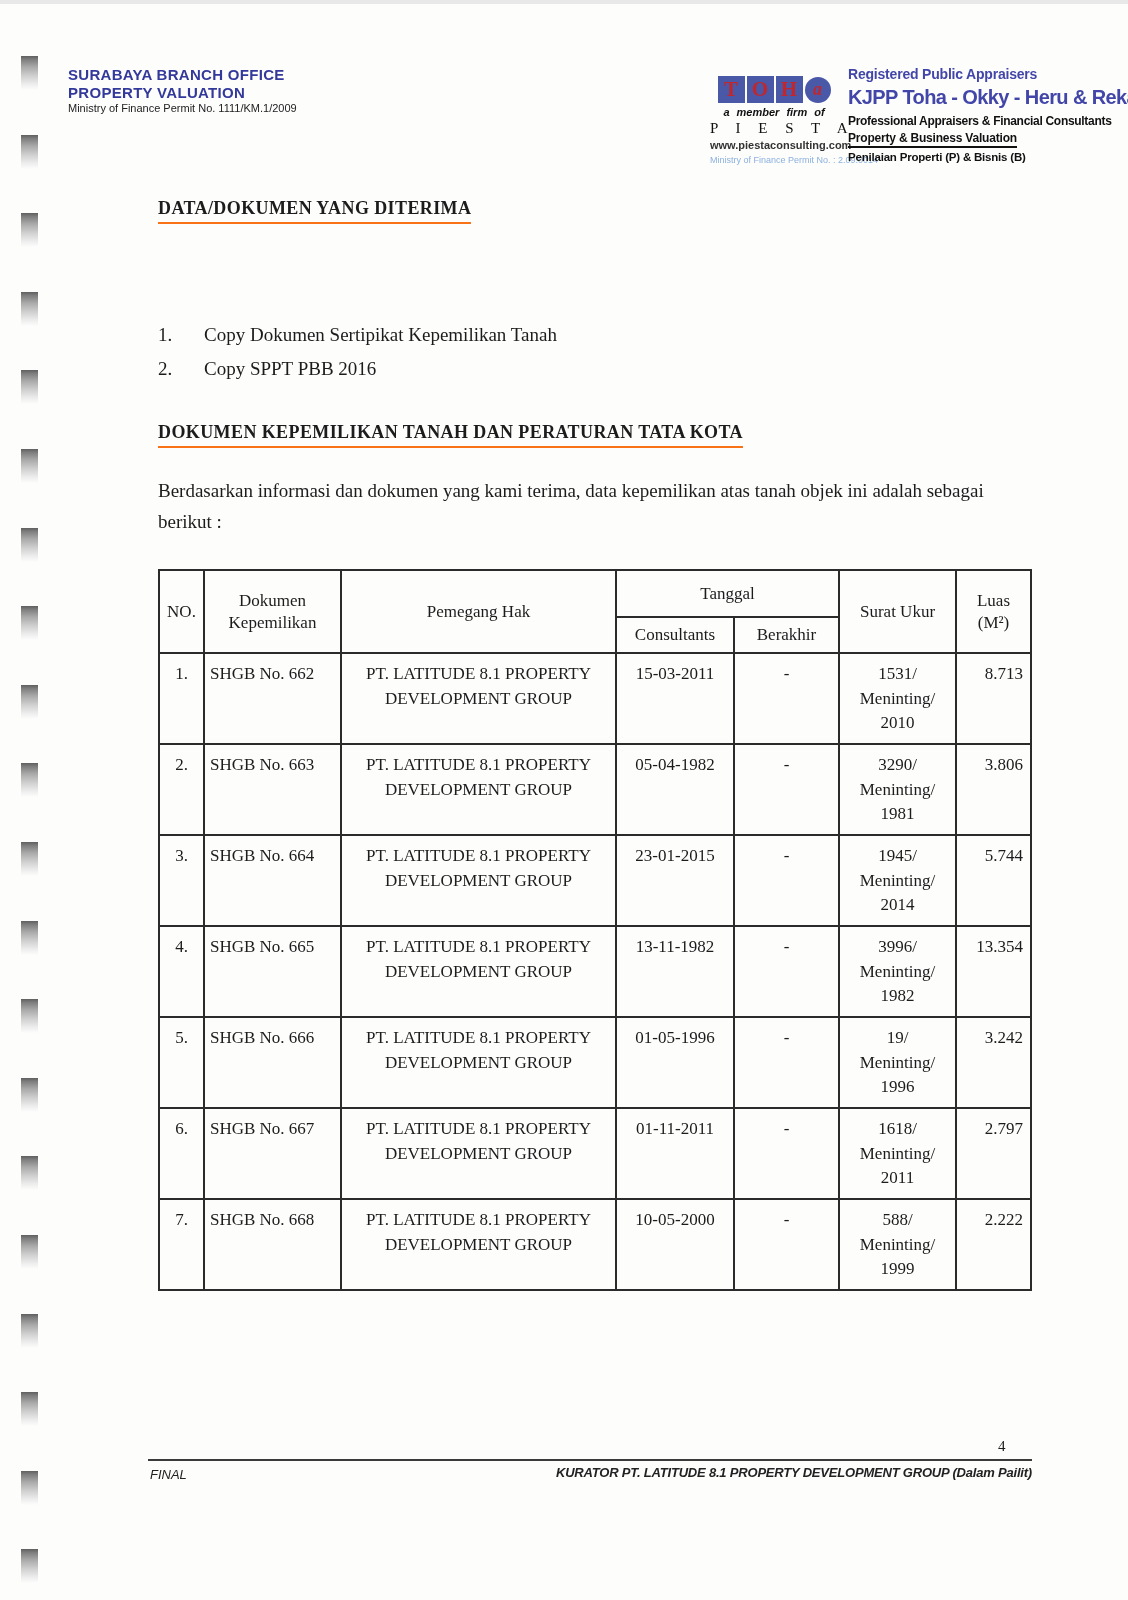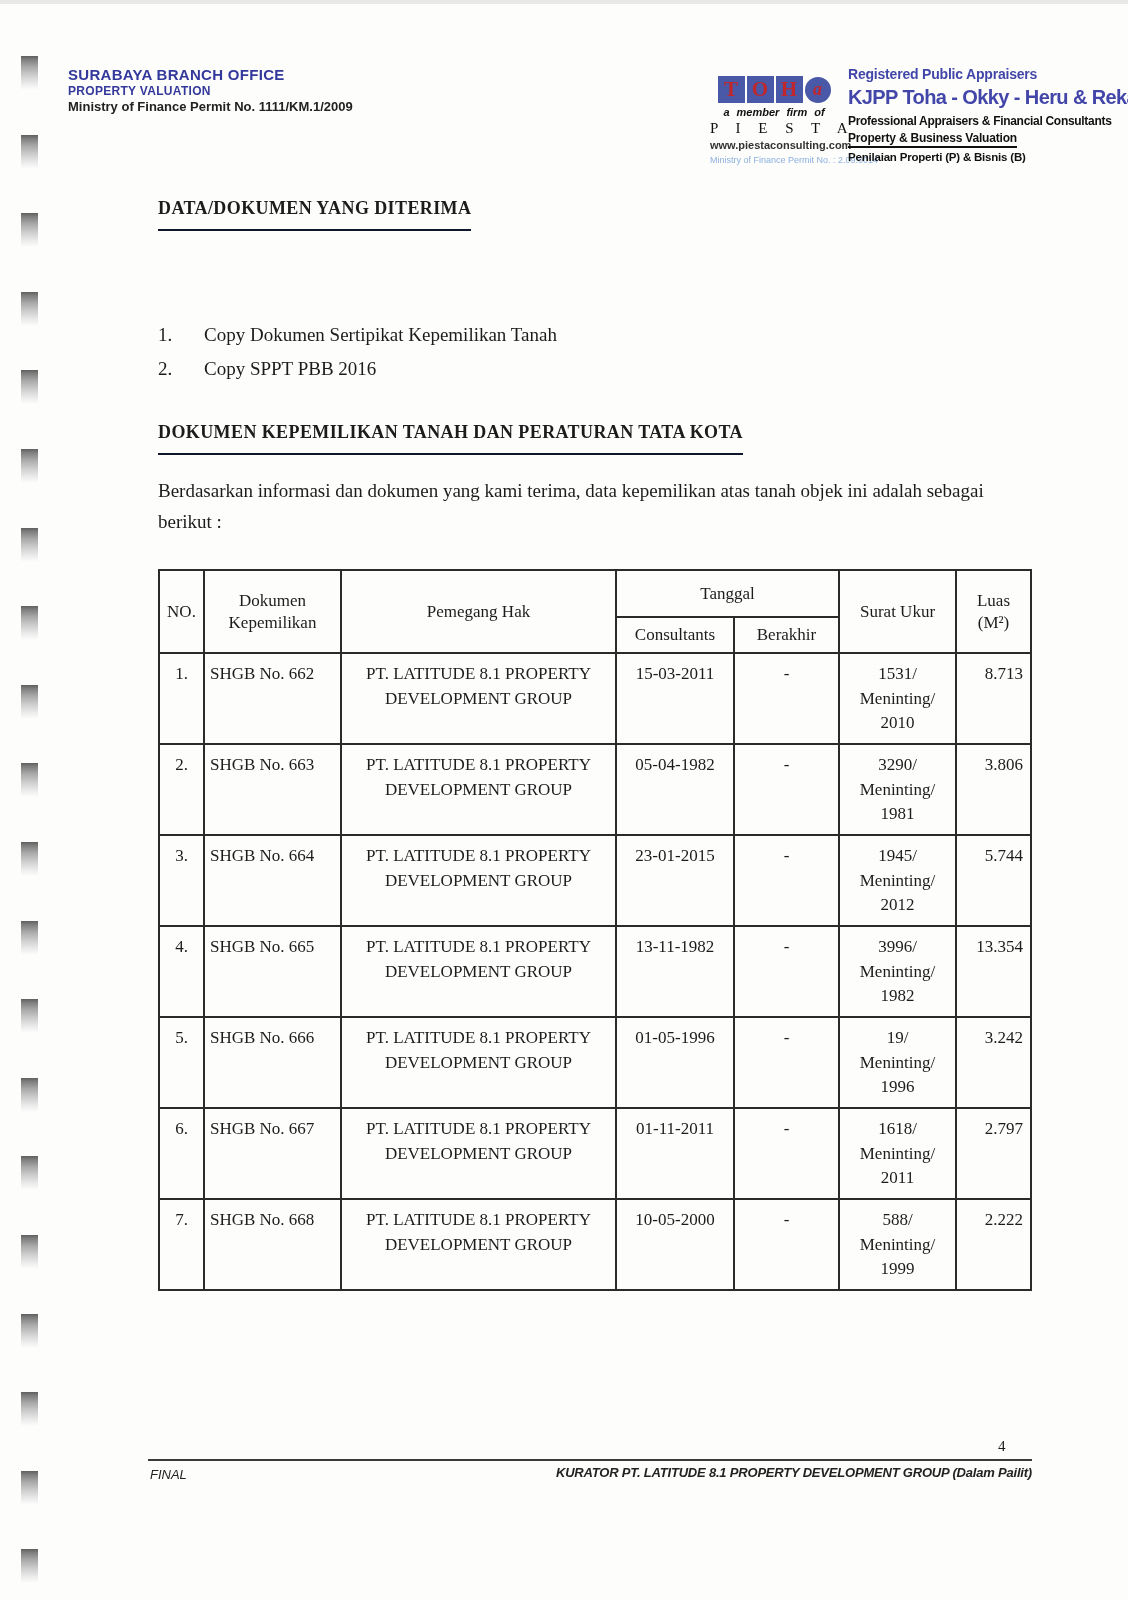--- a/index.html
+++ b/index.html
@@ -9,43 +9,43 @@
     font-family:"Liberation Serif",serif;color:#1c1c1c;
   }
   
   .mark{
     position:absolute;left:21px;width:17px;height:34px;
     background:linear-gradient(180deg,#5f5f5f 0%,#7d7d7d 10%,#a9a9a9 32%,#cfcfcf 58%,#ececec 82%,rgba(250,250,250,0) 100%);
   }
   
   .hdr-left{position:absolute;left:68px;top:62px;font-family:"Liberation Sans",sans-serif;}
   .hdr-left .l1{font-size:15px;font-weight:bold;color:#33389b;letter-spacing:.3px;}
-  .hdr-left .l2{font-size:12px;font-weight:bold;color:#33389b;letter-spacing:.3px;margin-top:1px;}
-  .hdr-left .l3{font-size:13px;font-weight:bold;color:#222;margin-top:1px;}
+  .hdr-left .l2{font-size:15px;font-weight:bold;color:#33389b;letter-spacing:.3px;margin-top:1px;}
+  .hdr-left .l3{font-size:11px;font-weight:normal;color:#222;margin-top:1px;}
   
   .logo-area{position:absolute;left:710px;top:62px;width:360px;display:flex;gap:10px;}
   .logo-left{width:128px;flex:none;text-align:center;}
   .toh-row{display:flex;gap:2px;justify-content:center;align-items:center;margin-top:10px;}
   .toh-sq{width:27px;height:27px;background:#4a58a8;color:#c0272d;
     font-family:"Liberation Serif",serif;font-weight:bold;font-size:21px;line-height:27px;text-align:center;}
   .toh-ci{width:26px;height:26px;border-radius:50%;background:#4a58a8;color:#c0272d;
     font-family:"Liberation Serif",serif;font-weight:bold;font-style:italic;font-size:18px;line-height:25px;text-align:center;}
   .member{font-family:"Liberation Sans",sans-serif;font-size:11px;font-weight:bold;font-style:italic;word-spacing:4px;margin-top:3px;color:#111;}
   .piesta{font-family:"Liberation Serif",serif;font-size:15px;letter-spacing:7px;margin-top:2px;color:#111;white-space:nowrap;}
   .website{font-family:"Liberation Sans",sans-serif;font-size:11px;font-weight:bold;color:#333;margin-top:2px;}
   .permit-sm{font-family:"Liberation Sans",sans-serif;font-size:9px;color:#8cb0df;margin-top:4px;white-space:nowrap;}
   .logo-right{font-family:"Liberation Sans",sans-serif;flex:1;}
   .registered{font-size:14px;font-weight:bold;color:#4246a8;letter-spacing:-.2px;}
   .kjpp{font-size:20px;font-weight:bold;color:#4246a8;letter-spacing:-.6px;margin-top:4px;white-space:nowrap;}
   .professional{font-size:12px;font-weight:bold;color:#111;letter-spacing:-.3px;margin-top:5px;white-space:nowrap;}
   .propval{font-size:12px;font-weight:bold;color:#111;letter-spacing:-.2px;margin-top:1px;display:inline-block;border-bottom:2px solid #111;padding-bottom:1px;}
   .penilaian{font-size:11.5px;font-weight:bold;color:#111;letter-spacing:-.2px;margin-top:3px;}
   
   .heading{position:absolute;left:158px;font-size:18px;font-weight:bold;letter-spacing:.4px;}
-  .heading span{display:inline-block;border-bottom:2px solid #0f172a;padding-bottom:10px;}
+  .heading span{display:inline-block;border-bottom:2px solid #f97316;padding-bottom:3px;}
   .para{position:absolute;left:158px;width:868px;font-size:19px;line-height:1.62;}
   .doclist{position:absolute;left:158px;top:320px;font-size:19px;}
   .doclist .item{display:flex;margin-bottom:12px;}
   .doclist .num{width:46px;flex:none;}
   
   .tbl-wrap{position:absolute;left:158px;top:565px;}
   table{border-collapse:collapse;table-layout:fixed;width:872px;}
   th,td{border:2px solid #2b2b2b;font-size:17px;font-weight:normal;padding:0;}
   thead tr.r1{height:47px;}
   thead tr.r2{height:36px;}
@@ -214,21 +214,21 @@
             <td class="c-dok">SHGB No. 664</td>
             <td class="c-pem">
               <div>PT. LATITUDE 8.1 PROPERTY</div>
               <div>DEVELOPMENT GROUP</div>
             </td>
             <td class="c-pen">23-01-2015</td>
             <td class="c-ber">-</td>
             <td class="c-sur">
               <div>1945/</div>
               <div>Meninting/</div>
-              <div>2012</div>
+              <div>2014</div>
             </td>
             <td class="c-luas">5.744</td>
           </tr>
           <tr>
             <td class="c-no">4.</td>
             <td class="c-dok">SHGB No. 665</td>
             <td class="c-pem">
               <div>PT. LATITUDE 8.1 PROPERTY</div>
               <div>DEVELOPMENT GROUP</div>
             </td>

